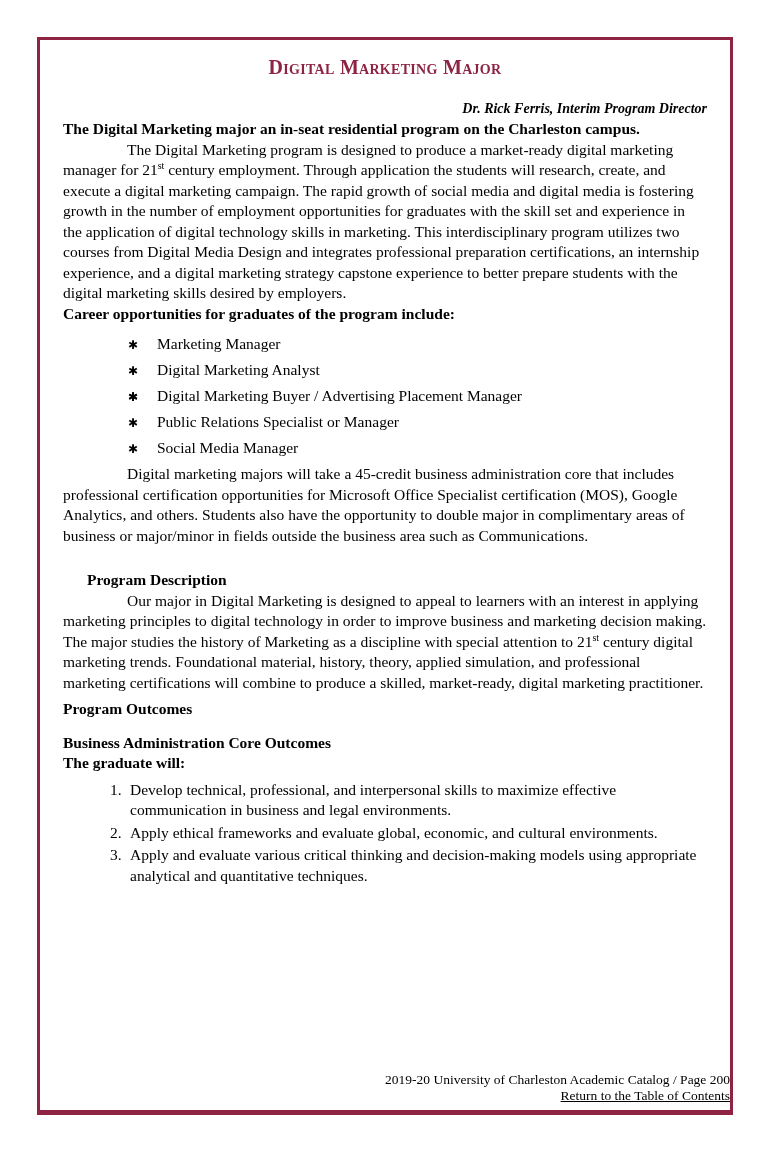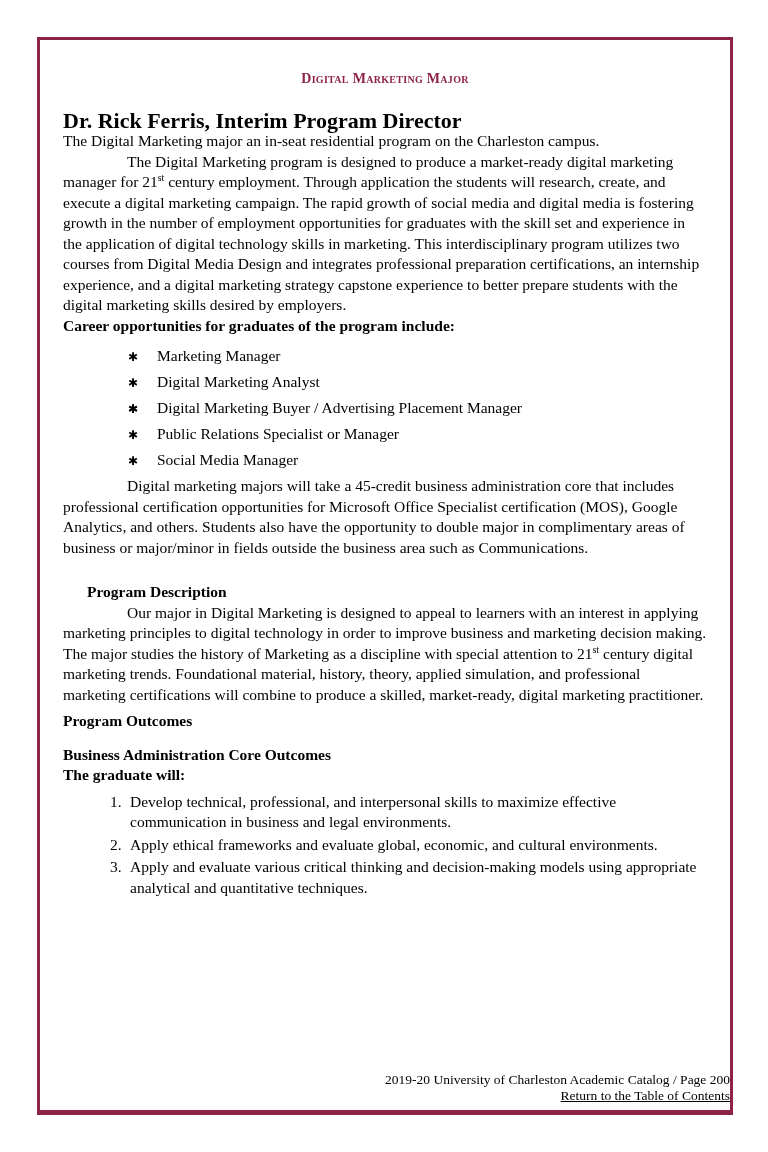--- a/index.html
+++ b/index.html
@@ -28,36 +28,37 @@
     right: 23px;
     top: 12px;
     font-size: 15.5px;
     line-height: 20.5px;
   }
   .doc-title {
     text-align: center;
     color: #8E2344;
     font-weight: bold;
     font-variant: small-caps;
-    font-size: 14px;
+    font-size: 20px;
     letter-spacing: 0.3px;
     line-height: 22px;
-    margin: 16px;
+    margin: 4px;
   }
   .doc-subtitle {
-    text-align: left;
+    text-align: right;
     font-weight: bold;
-    font-size: 22px;
+    font-style: italic;
+    font-size: 14px;
     line-height: 21px;
     margin: 20px 0 0 0;
   }
   p.body-para {
     margin: 0;
   }
-  .intro { margin-top: 27px; }
+  .intro { margin-top: 27px; font-weight: bold; }
   .indent-first { text-indent: 64px; }
   .overview-para { margin-top: 15px; }
   .careers-lead { margin-top: 7px; font-weight: bold; }
   ul.careers-list {
     list-style: none;
     margin: 10px 0 0 65px;
     padding: 0;
   }
   ul.careers-list li {
     margin-bottom: 5.5px;

